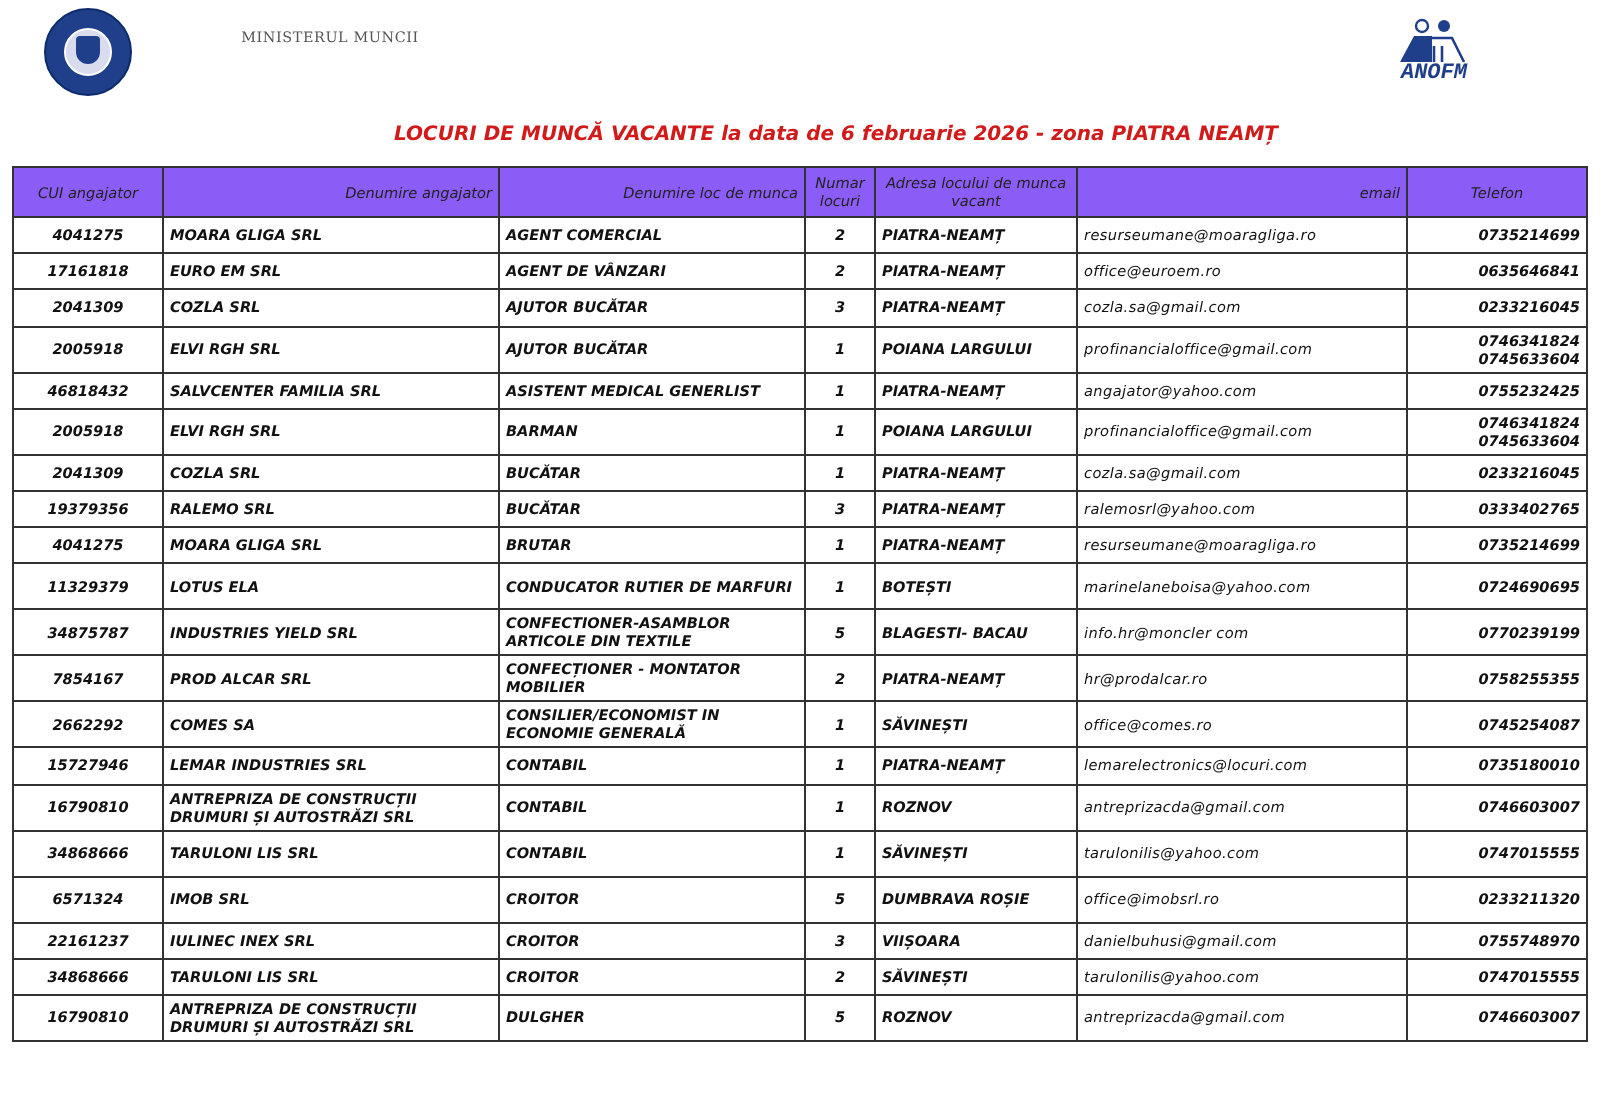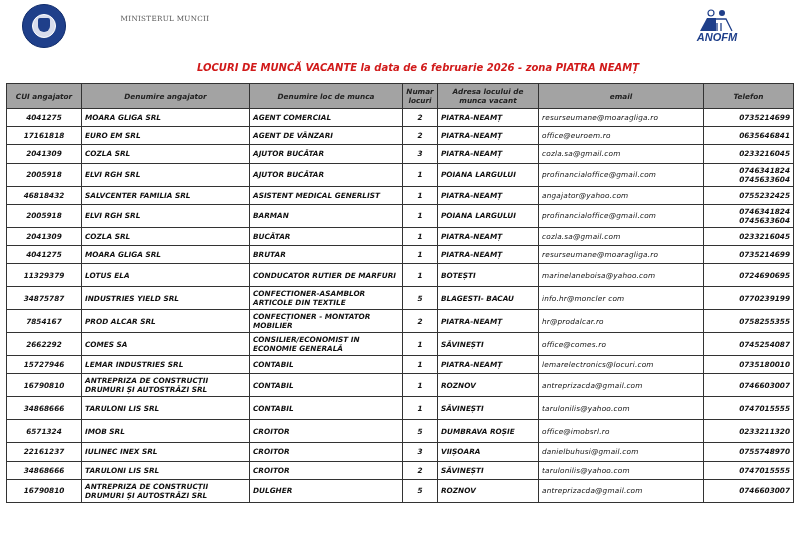--- a/index.html
+++ b/index.html
@@ -9,35 +9,35 @@
   .gov-logo { position: absolute; left: 22px; top: 4px; width: 42px; height: 42px; border-radius: 50%;
               background: #1f3f8a; border: 1px solid #0e2a6a; }
   .gov-logo::after { content: ""; position: absolute; left: 9px; top: 9px; width: 22px; height: 22px; border-radius: 50%;
               background: #d8dcec; border: 1px solid #ffffff; }
   .gov-logo .crest { position: absolute; left: 15px; top: 13px; width: 12px; height: 14px; background: #1f3f8a; z-index: 2;
               border-radius: 2px 2px 6px 6px; }
   .ministry { position: absolute; left: 70px; top: 14px; width: 190px; text-align: center;
               font-family: "DejaVu Serif", serif; font-size: 7.2px; color: #555; letter-spacing: 0.3px; line-height: 10px; }
   .anofm-logo { position: absolute; left: 690px; top: 9px; width: 54px; height: 40px; }
   .anofm-text { position: absolute; left: 0; top: 22px; width: 54px; text-align: center;
-                font-family: Liberation Sans, sans-serif; font-weight: bold; font-style: italic; font-size: 11px; color: #1f3f8a; }
+                font-family: Liberation Mono, monospace; font-weight: bold; font-style: italic; font-size: 11px; color: #1f3f8a; }
   .title { position: absolute; left: 0; top: 62px; width: 800px; text-align: center; padding-left: 36px; box-sizing: border-box;
            font-family: "DejaVu Sans", sans-serif; font-style: italic; font-weight: bold; font-size: 10px; color: #d11a1a; }
   table { position: absolute; left: 6px; top: 83px; border-collapse: collapse; table-layout: fixed; width: 787px; }
   th, td { border: 1px solid #333; font-style: italic; font-weight: bold; font-size: 7.3px;
            padding: 0 3px; line-height: 9px; overflow: hidden; white-space: nowrap; }
-  th { background: #a3a3a3; font-weight: bold; height: 24px; color: #222; white-space: normal; }
+  th { background: #8b5cf6; font-weight: normal; height: 24px; color: #222; white-space: normal; }
   td { height: 17.2px; }
   td.tall { height: 22px; }
   td.cui { text-align: center; }
   td.num { text-align: center; }
   td.tel { text-align: right; }
   td.wrap { white-space: normal; }
   td.email { font-weight: normal; font-style: italic; letter-spacing: 0.2px; }
-  th.l { text-align: center; }
+  th.l { text-align: right; }
   th.c { text-align: center; }
 </style>
 </head>
 <body>
 
 <div class="header">
   <div class="gov-logo">
       <div class="crest"></div>
     </div>
   <div class="ministry">
@@ -141,20 +141,29 @@
       <tr>
         <td class="cui">2041309</td>
         <td class="wrap">COZLA SRL</td>
         <td class="wrap">BUCĂTAR</td>
         <td class="num">1</td>
         <td class="">PIATRA-NEAMȚ</td>
         <td class="email">cozla.sa@gmail.com</td>
         <td class="tel">0233216045</td>
       </tr>
       <tr>
+        <td class="cui">19379356</td>
+        <td class="wrap">RALEMO SRL</td>
+        <td class="wrap">BUCĂTAR</td>
+        <td class="num">3</td>
+        <td class="">PIATRA-NEAMȚ</td>
+        <td class="email">ralemosrl@yahoo.com</td>
+        <td class="tel">0333402765</td>
+      </tr>
+      <tr>
         <td class="cui">4041275</td>
         <td class="wrap">MOARA GLIGA SRL</td>
         <td class="wrap">BRUTAR</td>
         <td class="num">1</td>
         <td class="">PIATRA-NEAMȚ</td>
         <td class="email">resurseumane@moaragliga.ro</td>
         <td class="tel">0735214699</td>
       </tr>
       <tr>
         <td class="cui tall">11329379</td>

